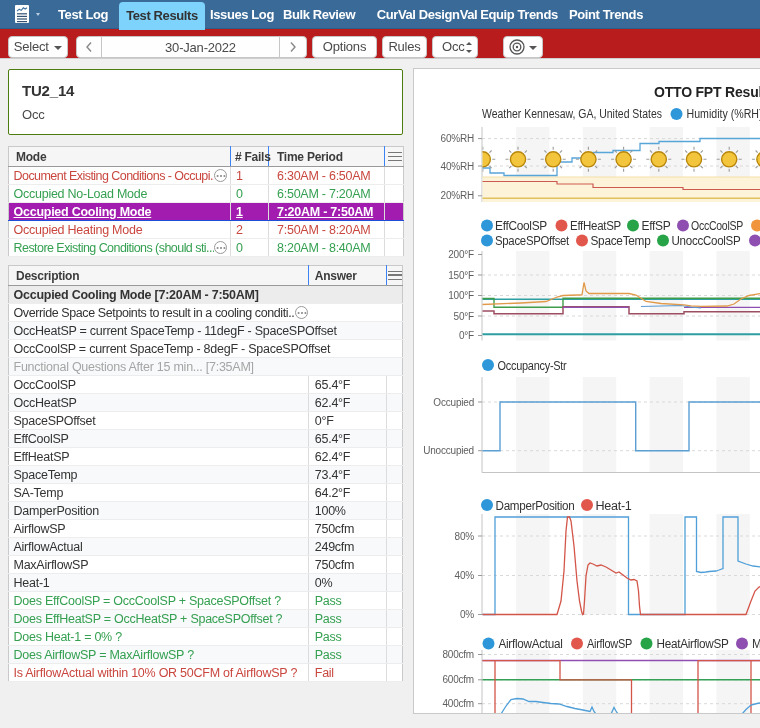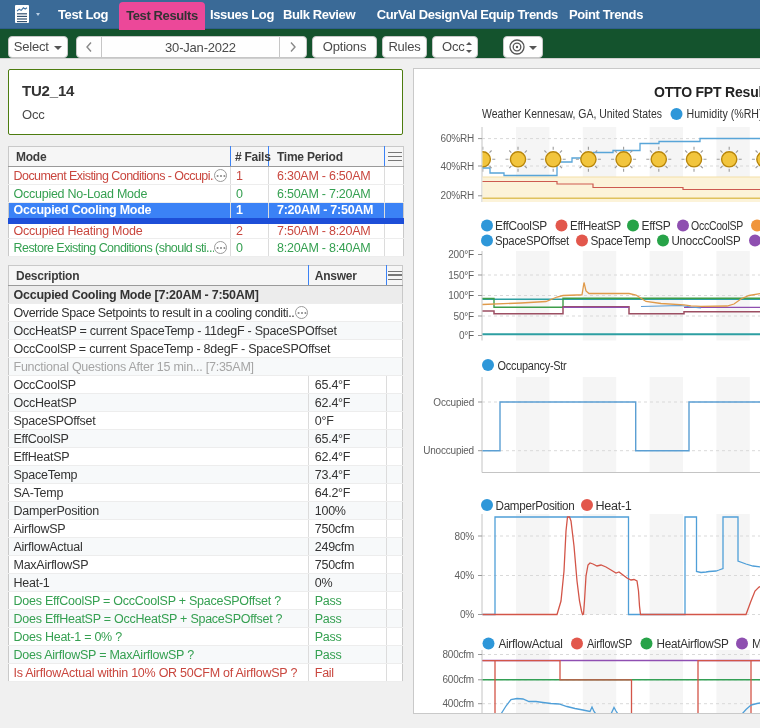--- a/index.html
+++ b/index.html
@@ -4,45 +4,45 @@
 <style>
 * { margin:0; padding:0; box-sizing:border-box; }
 html,body { width:760px; height:728px; overflow:hidden; font-family:"Liberation Sans", sans-serif; background:#f0f0f0; }
 #page { position:relative; width:760px; height:728px; }
 
 
 #nav { position:absolute; left:0; top:0; width:760px; height:29px; background:#3a6a97; border-bottom:1px solid #2f5d8a; }
 #appicon { position:absolute; left:15px; top:5px; width:14px; height:18px; background:#fff; border-radius:1px; }
 #appcaret { position:absolute; left:36px; top:13px; width:0; height:0; border-left:2.5px solid transparent; border-right:2.5px solid transparent; border-top:3px solid #b9cfe4; }
 .tab { position:absolute; top:0; height:29px; line-height:29px; transform:translateX(-50%); color:#fff; font-size:13px; font-weight:bold; letter-spacing:-0.4px; white-space:nowrap; }
-#tabactive { position:absolute; left:119px; top:2px; width:86px; height:28px; z-index:2; background:#ec4899; border-radius:4px 4px 0 0; text-align:center; line-height:27px; color:#333; font-size:13px; letter-spacing:-0.4px; font-weight:bold; }
-
-
-#toolbar { position:absolute; left:0; top:29px; width:760px; height:30px; background:#14532d; border-bottom:1px solid #cfcfcf; }
+#tabactive { position:absolute; left:119px; top:2px; width:86px; height:28px; z-index:2; background:#7dd3fc; border-radius:4px 4px 0 0; text-align:center; line-height:27px; color:#333; font-size:13px; letter-spacing:-0.4px; font-weight:bold; }
+
+
+#toolbar { position:absolute; left:0; top:29px; width:760px; height:30px; background:#b91c1c; border-bottom:1px solid #cfcfcf; }
 .btn { position:absolute; top:7px; height:22px; background:#fefefe; border:1px solid #c6c6c6; border-radius:4px; font-size:13px; color:#4a4a4a; text-align:center; line-height:20px; letter-spacing:-0.2px; }
 
 
 .panel { position:absolute; background:#fff; border:1px solid #4d7c0f; border-radius:2px; }
 
 
 #card { left:8px; top:69px; width:395px; height:66px; }
 #card .t1 { position:absolute; left:13px; top:12px; font-size:15px; font-weight:bold; color:#333; letter-spacing:-0.2px; }
 #card .t2 { position:absolute; left:13px; top:37px; font-size:13px; color:#4a4a4a; letter-spacing:-0.2px; }
 
 
 table { border-collapse:collapse; table-layout:fixed; width:395px; font-size:12.5px; color:#333; letter-spacing:-0.25px; }
 #modetbl { position:absolute; left:8px; top:146px; }
 #desctbl { position:absolute; left:8px; top:265px; }
 th { white-space:nowrap; background:#f6f6f6; font-weight:bold; font-size:12px; text-align:left; height:20px; padding:0 0 0 7px; border-bottom:1px solid #9a9a9a; color:#3c3c3c; }
 td { height:18px; padding:0 0 0 4.5px; border-bottom:1px solid #ededed; overflow:hidden; white-space:nowrap; }
 .tblwrap { position:absolute; background:#fff; border:1px solid #c9c9c9; }
 .colsep { border-left:1px solid #dcdcdc; }
 th.colsep { border-left:1px solid #3b82f6; }
 tr.odd td { background:#f7f9fa; }
-tr.sel td { background:#3b82f6; color:#fff; font-weight:bold; border-bottom:6px solid #1d4ed8; }
+tr.sel td { background:#a21caf; color:#fff; font-weight:bold; border-bottom:1px solid #1d4ed8;text-decoration:underline; }
 .red { color:#c9473f; }
 .green { color:#35a051; }
 .gray { color:#a5a5a5; }
 .boldrow td { background:#ececec; font-weight:bold; }
 .ell { position:absolute; top:2px; width:13px; height:13px; border:1.3px solid #9a9a9a; border-radius:50%; color:#8a8a8a; font-size:8px; line-height:10px; text-align:center; letter-spacing:0; font-weight:normal; }
 .ham { position:absolute; width:14px; height:9px; border-top:1.5px solid #777; border-bottom:1.5px solid #777; }
 .ham:after { content:""; position:absolute; left:0; top:2.8px; width:14px; height:1.5px; background:#777; }
 
 
 #rpanel { position:absolute; left:413px; top:68px; width:400px; height:646px; background:#fff; border:1px solid #c9c9c9; overflow:hidden; }

